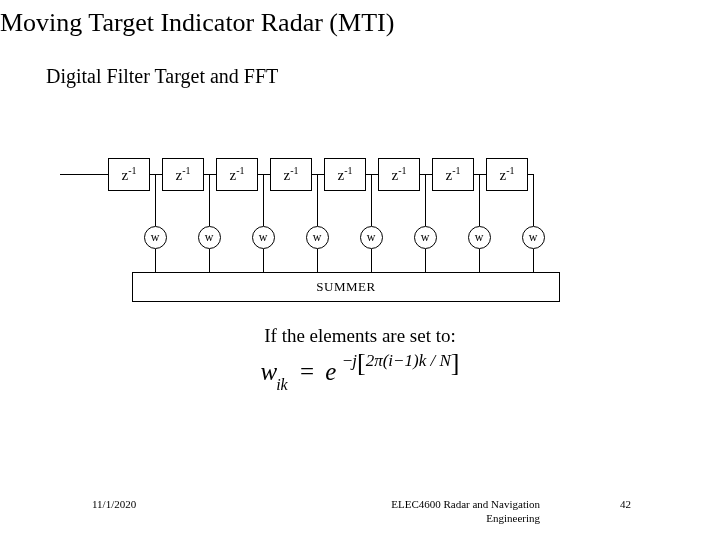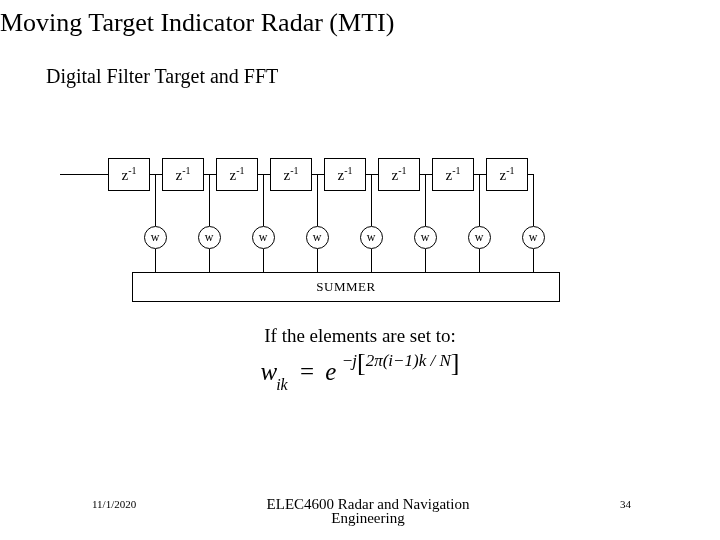--- a/index.html
+++ b/index.html
@@ -209,25 +209,25 @@
     position: absolute;
     left: 72px;
     top: 497px;
     font-size: 11px;
     line-height: 14px;
     white-space: nowrap;
     margin-left: 20px;
   }
   .footer-center {
     position: absolute;
-    left: 188px;
+    left: 180px;
     top: 497px;
     width: 360px;
-    text-align: center;
-    font-size: 15px;
+    text-align: right;
+    font-size: 11px;
     line-height: 14px;
   }
   .footer-page {
     position: absolute;
     left: 620px;
     top: 497px;
     width: 50px;
     text-align: left;
     font-size: 11px;
     line-height: 14px;
@@ -312,15 +312,15 @@
   </div>
 
 
   <div class="footer-date">11/1/2020</div>
 
   <div class="footer-center">
     <div>ELEC4600 Radar and Navigation</div>
     <div>Engineering</div>
   </div>
 
-  <div class="footer-page">34</div>
+  <div class="footer-page">42</div>
 
 </div>
 
 </body></html>

